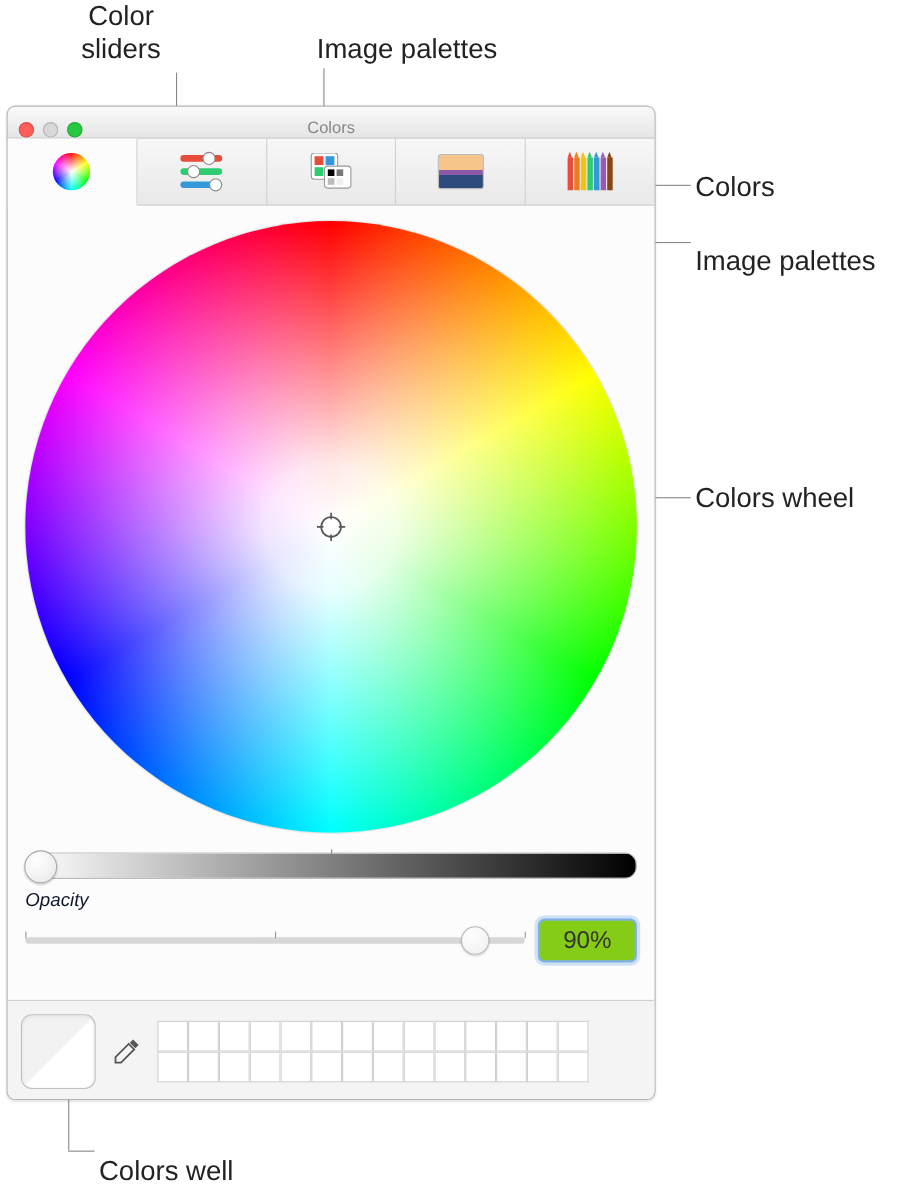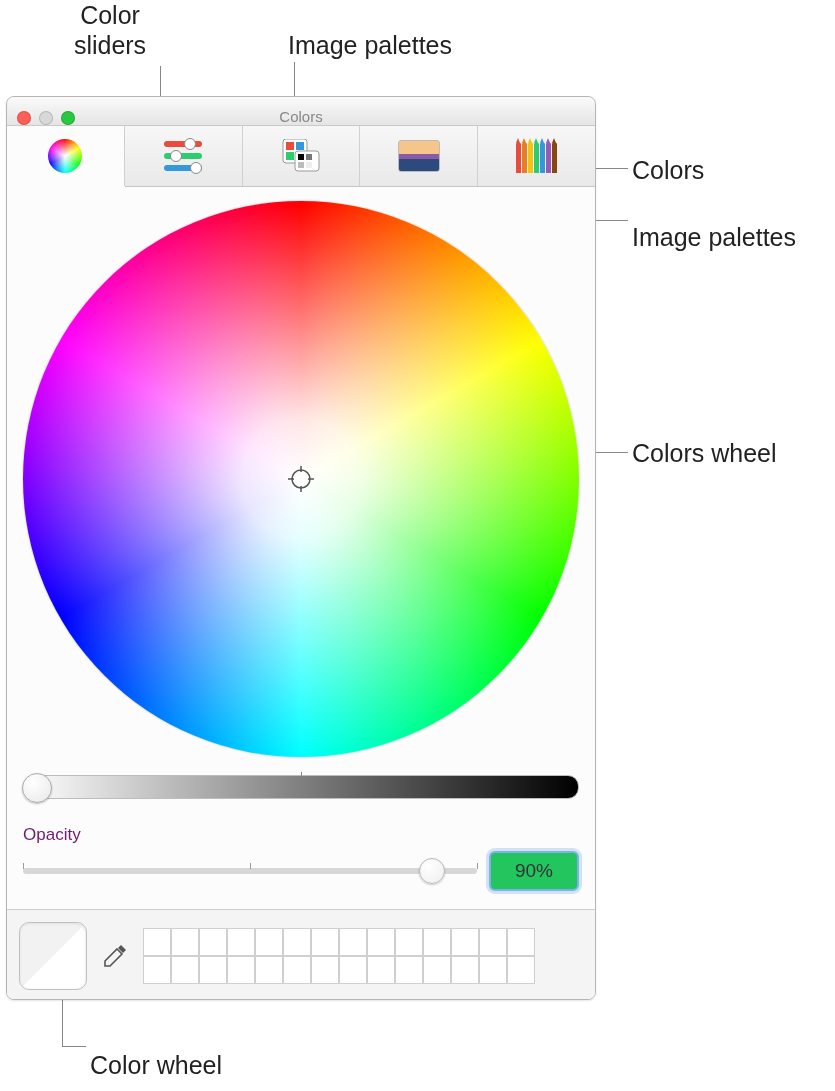--- a/index.html
+++ b/index.html
@@ -136,23 +136,24 @@
   .brightness-thumb {
     position: absolute;
     left: -2px; top: -3px;
     width: 28px; height: 28px;
     background: radial-gradient(circle at 35% 30%, #fff, #e8e8e8);
     border: 1px solid #aaa;
     border-radius: 50%;
     box-shadow: 0 1px 2px rgba(0,0,0,0.25);
   }
   .opacity-label {
-    margin-top: 26px;
+    margin-top: 10px;
     font-size: 17px;
-    color: #701a75;
+    color: #0f172a;
+    font-style: italic;
   }
   .opacity-row {
     display: flex;
     align-items: center;
     gap: 12px;
     margin-top: 6px;
   }
   .opacity-track {
     flex: 1;
     height: 6px;
@@ -170,22 +171,22 @@
     width: 24px; height: 24px;
     background: radial-gradient(circle at 35% 30%, #fff, #eee);
     border: 1px solid #b8b8b8;
     border-radius: 50%;
     box-shadow: 0 1px 2px rgba(0,0,0,0.2);
   }
   .opacity-field {
     width: 86px; height: 36px;
     border: 2px solid #7fb1e8;
     border-radius: 6px;
-    background: #22c55e;
-    font-size: 19px;
+    background: #84cc16;
+    font-size: 22px;
     text-align: center;
     color: #333;
     display:flex; align-items:center; justify-content:center;
     box-shadow: 0 0 0 3px rgba(127,177,232,0.35);
   }
   .bottom-bar {
     position: absolute;
     left:0; right:0; bottom:0;
     height: 92px;
     border-top: 1px solid #cfcfcf;
@@ -249,21 +250,21 @@
   .pencil::before { content:""; position:absolute; top:-5px; left:0; border-left:2.5px solid transparent; border-right:2.5px solid transparent; border-bottom:5px solid currentColor; }
 </style>
 </head>
 <body>
 
 <div class="callout" style="left:60px; top:0; width:100px;">Color<br>sliders</div>
 <div class="callout" style="left:288px; top:30px;">Image palettes</div>
 <div class="callout" style="left:632px; top:155px;">Colors</div>
 <div class="callout" style="left:632px; top:222px;">Image palettes</div>
 <div class="callout" style="left:632px; top:438px;">Colors wheel</div>
-<div class="callout" style="left:90px; top:1050px;">Color wheel</div>
+<div class="callout" style="left:90px; top:1050px;">Colors well</div>
 
 <div class="leader" style="left:160px; top:66px; width:1px; height:72px;"></div>
 <div class="leader" style="left:294px; top:62px; width:1px; height:76px;"></div>
 <div class="leader" style="left:546px; top:168px; width:82px; height:1px;"></div>
 <div class="leader" style="left:424px; top:188px; width:1px; height:32px;"></div>
 <div class="leader" style="left:424px; top:220px; width:204px; height:1px;"></div>
 <div class="leader" style="left:556px; top:452px; width:72px; height:1px;"></div>
 <div class="leader" style="left:62px; top:980px; width:1px; height:66px;"></div>
 <div class="leader" style="left:62px; top:1046px; width:24px; height:1px;"></div>
 

